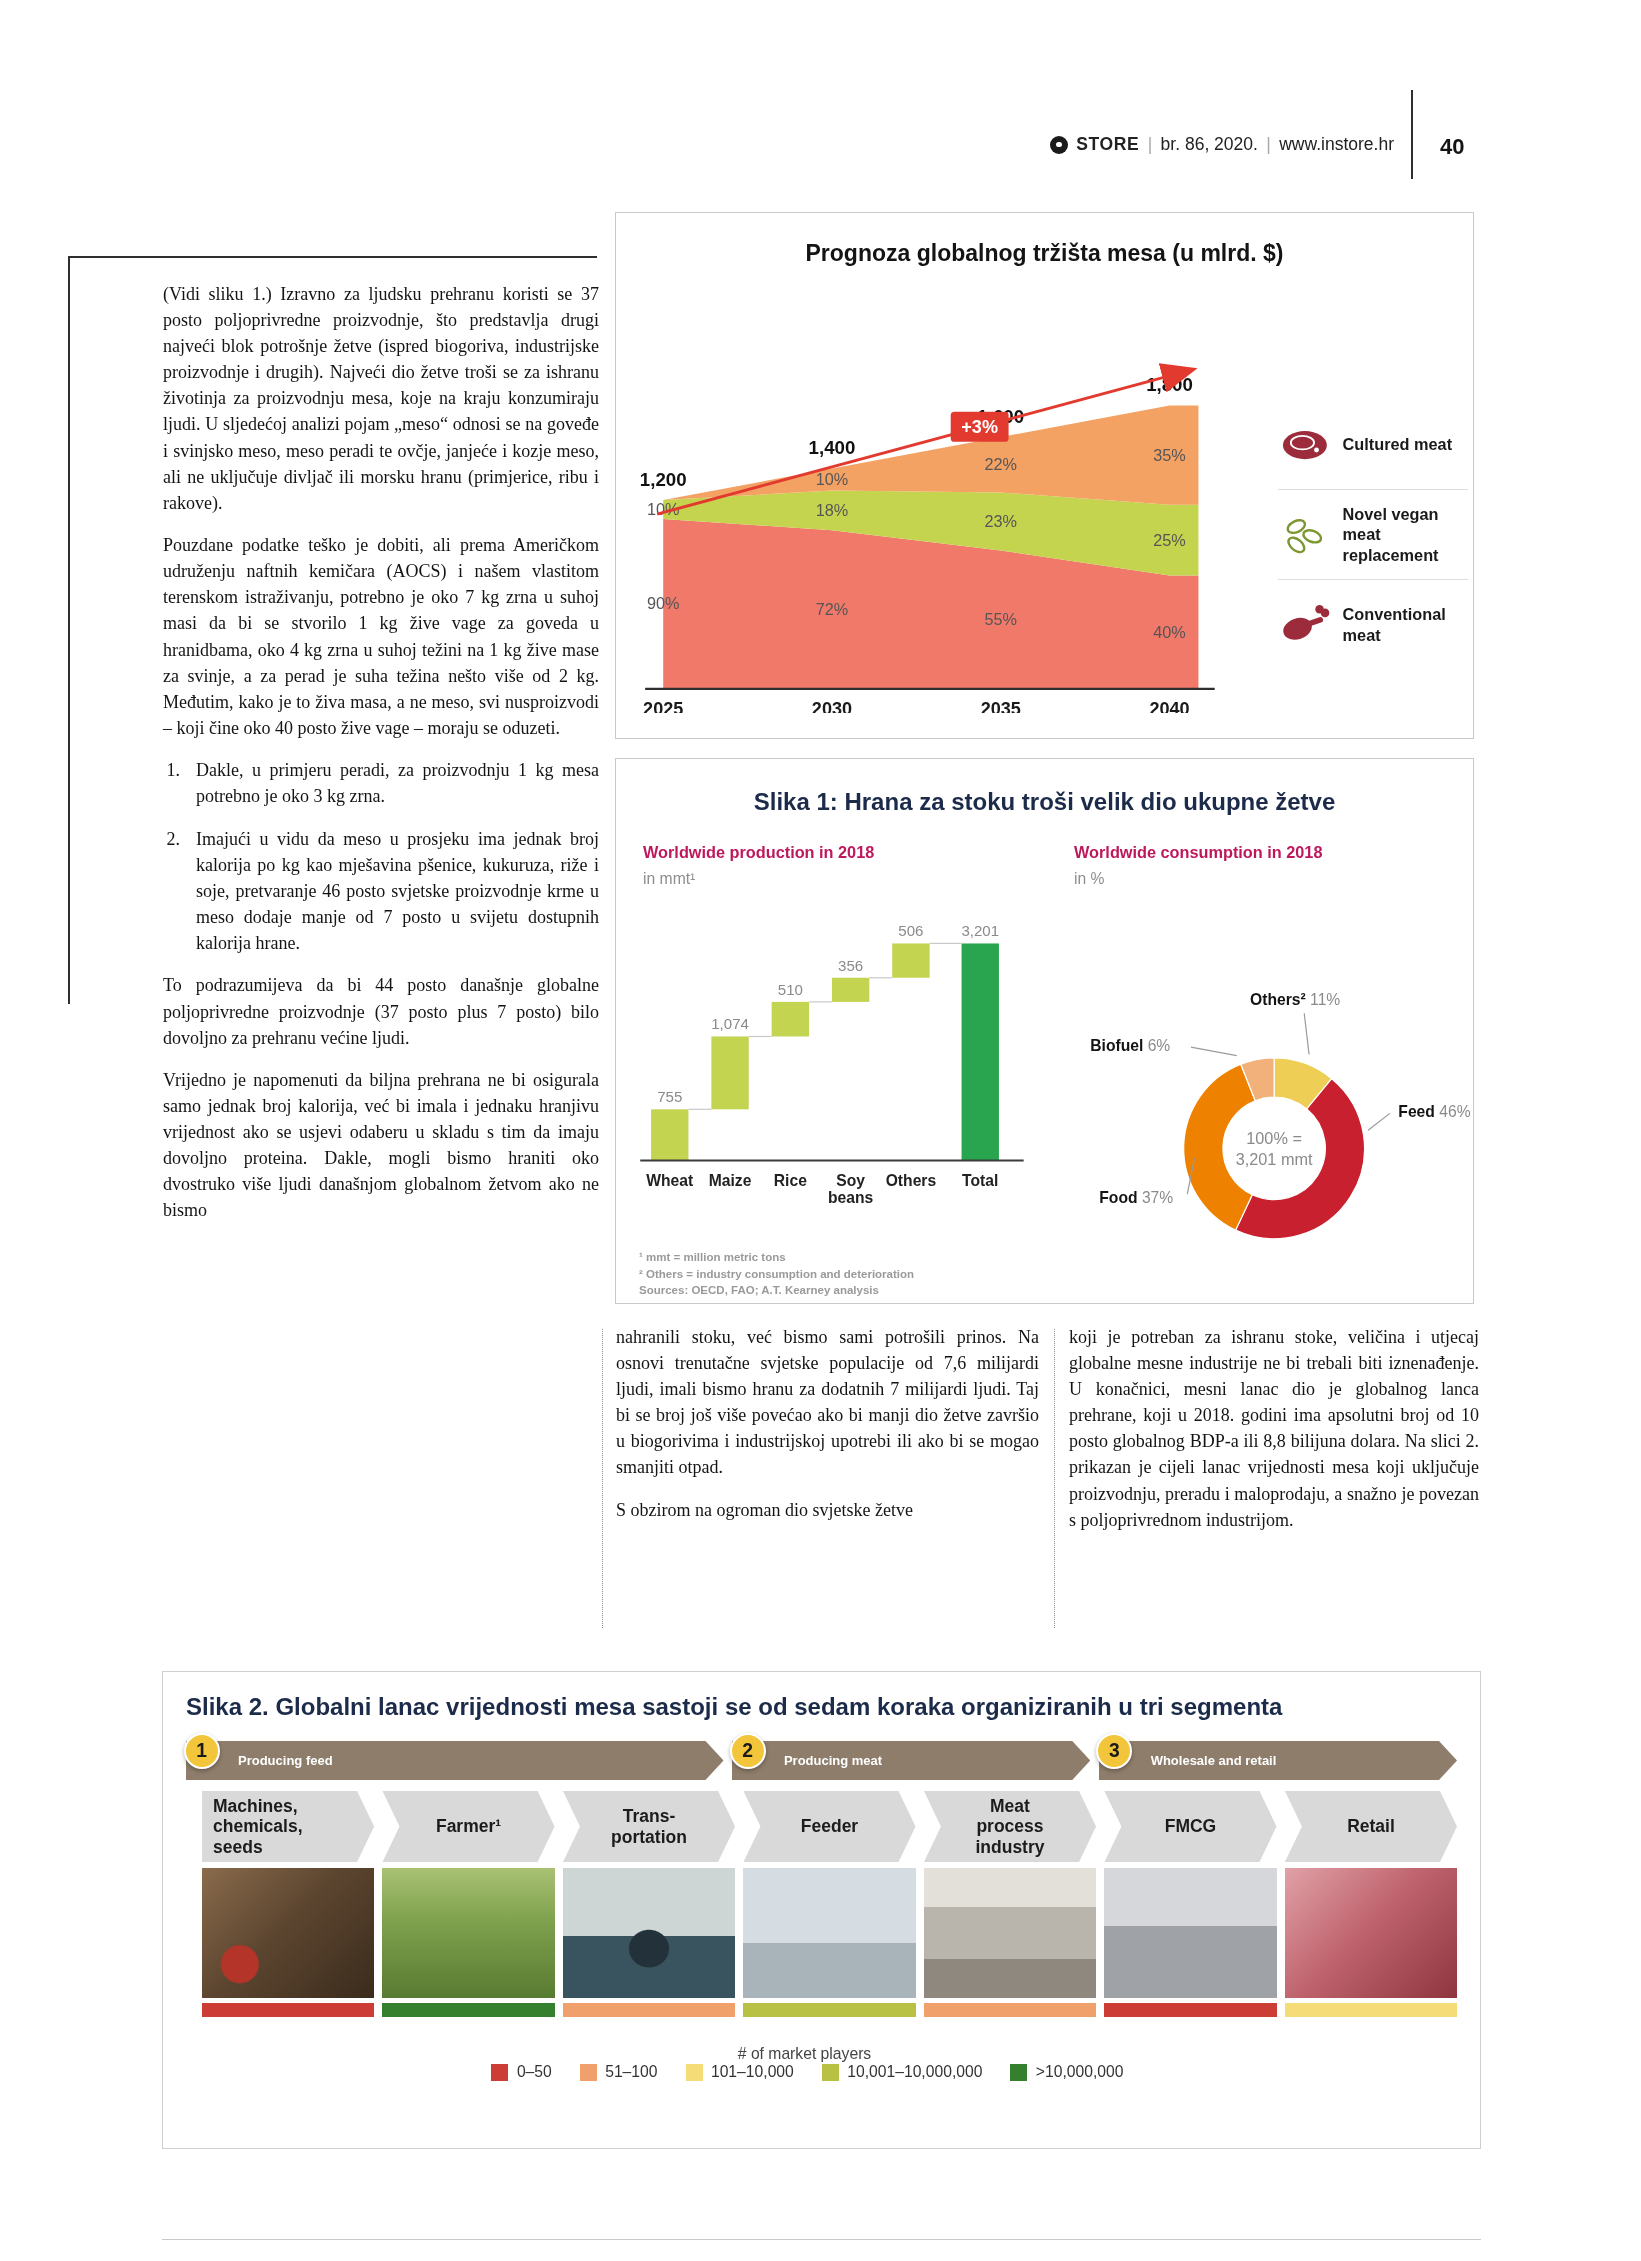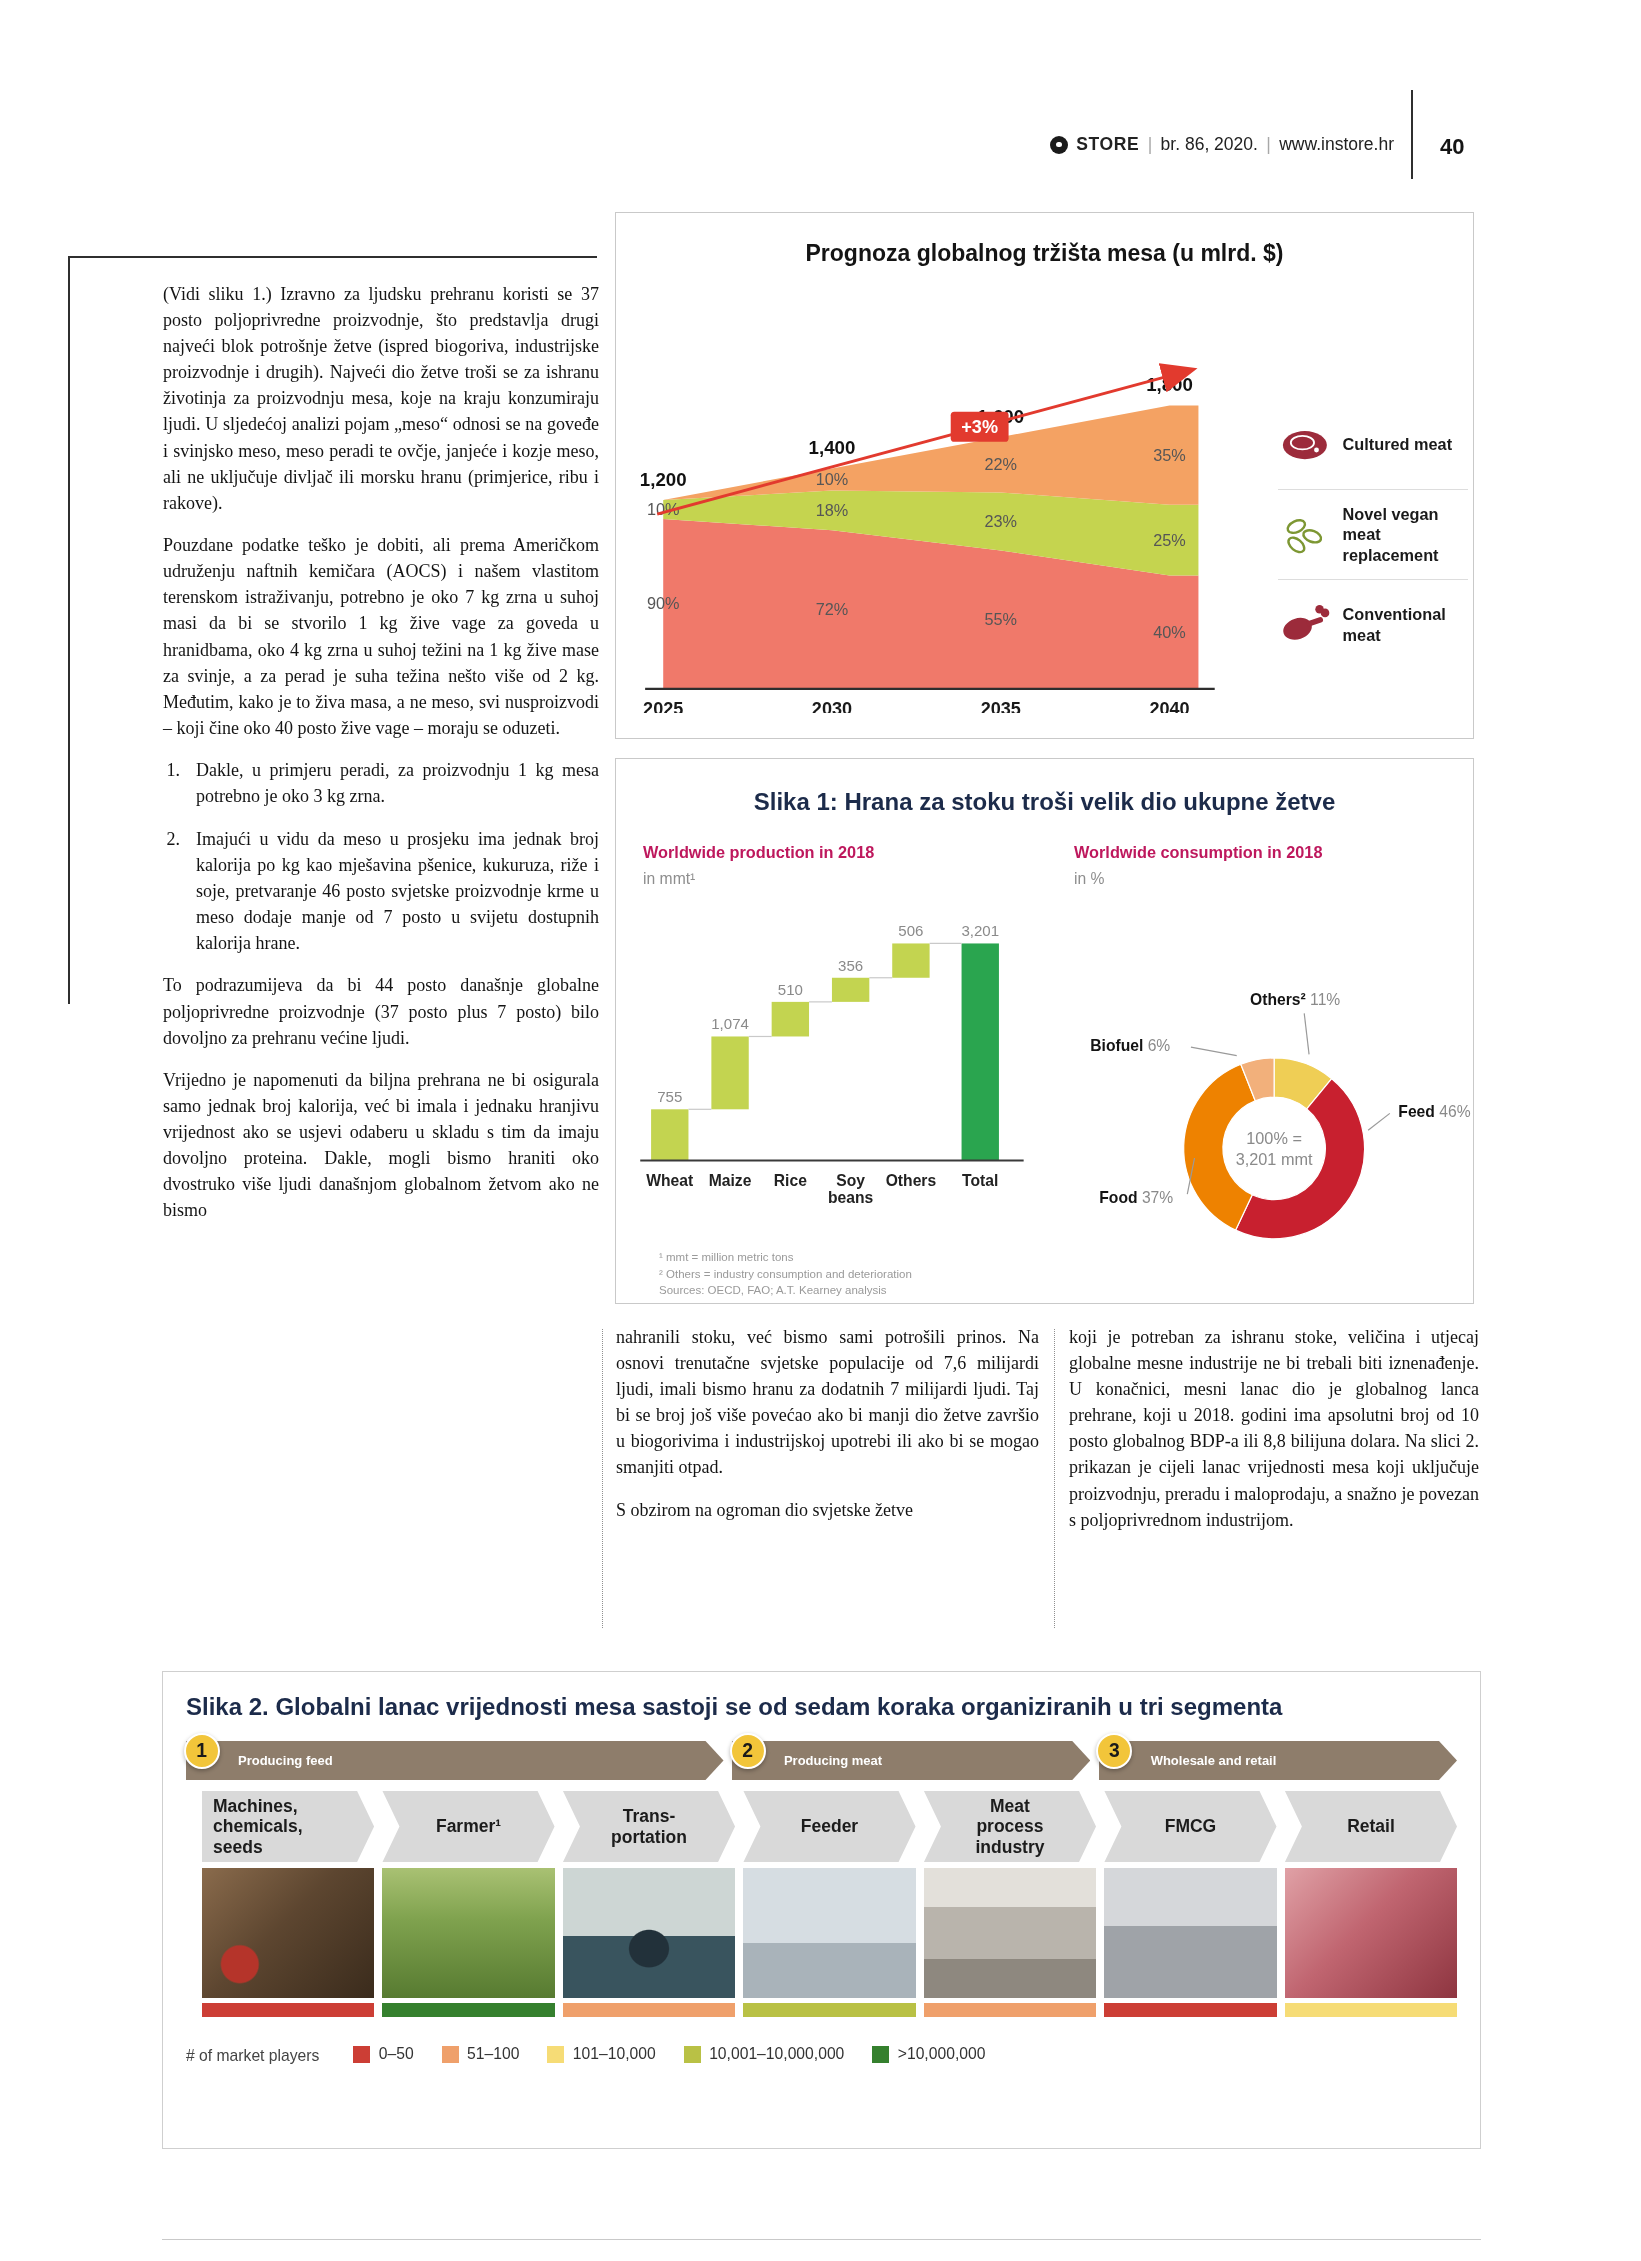--- a/index.html
+++ b/index.html
@@ -44,21 +44,21 @@
   .box2-title{margin:0;font-weight:700;font-size:24px;color:#1c2b4a;text-align:center;padding-top:29px;}
   #forecast-svg{position:absolute;left:4.8px;top:60px;width:651px;height:440px;}
   #waterfall-svg{position:absolute;left:17px;top:130px;width:422px;height:338px;}
   #donut-svg{position:absolute;left:417px;top:118px;width:440px;height:386px;}
 
   .sub{position:absolute;}
   .sub-left{left:27px;top:84px;}
   .sub-right{left:458px;top:84px;}
   .sub-t{font-weight:700;font-size:16.3px;color:#be185d;}
   .sub-u{font-size:15.7px;color:#8e8e8e;margin-top:8px;}
-  .footnotes{position:absolute;left:43px;top:490px;font-size:11.5px;color:#9a9a9a;line-height:1.45;}
+  .footnotes{position:absolute;left:23px;top:490px;font-size:11.5px;color:#9a9a9a;line-height:1.45;font-weight:bold;}
 
   
   .legend1{position:absolute;left:662px;top:186px;width:190px;}
   .legend1 .item{display:flex;align-items:center;gap:9.6px;min-height:90px;box-sizing:border-box;padding:6px 0;}
   .legend1 .item + .item{border-top:1.2px solid #ddd;}
   .leg-ic{width:55px;height:43px;flex:0 0 55px;}
   .legend1 .lbl{font-weight:700;font-size:16.3px;color:#1a1a1a;line-height:1.25;}
 
   
   .c1-year{font-weight:700;font-size:30px;fill:#1a1a1a;text-anchor:middle;font-family:"Liberation Sans",sans-serif;}
@@ -97,21 +97,21 @@
   .strip{height:14.5px;margin-top:4.8px;}
   .photo-machines{background:radial-gradient(circle at 22% 74%, #b5342a 0 11%, rgba(0,0,0,0) 12%),
                   linear-gradient(135deg,#8a6b4c 0%,#5d4630 45%,#3a2b1c 100%);}
   .photo-farmer{background:linear-gradient(180deg,#a9c173 0%,#7fa24e 40%,#577b31 100%);}
   .photo-transportation{background:radial-gradient(ellipse at 50% 62%, #22313a 0 16%, rgba(0,0,0,0) 17%),
                         linear-gradient(180deg,#cdd6d4 0 52%,#39545e 52% 100%);}
   .photo-feeder{background:linear-gradient(180deg,#d6dde2 0 58%,#a9b3ba 58% 100%);}
   .photo-meat-process{background:linear-gradient(180deg,#e3e0da 0 30%,#b9b4ac 30% 70%,#8e887f 70% 100%);}
   .photo-fmcg{background:linear-gradient(180deg,#d5d7da 0 45%,#9fa3a8 45% 100%);}
   .photo-retail{background:linear-gradient(135deg,#e0a1a6 0%,#c06570 45%,#8e3540 100%);}
-  .fig2-legend{margin-top:28px;display:flex;align-items:center;font-size:15.7px;color:#333;}
+  .fig2-legend{margin-top:28px;display:flex;align-items:center;font-size:15.7px;color:#333;flex-direction:column;}
   .leg-title{margin-right:34px;color:#444;}
   .leg-item{display:inline-flex;align-items:center;gap:8.4px;margin-right:28px;}
   .leg-swatch{width:17px;height:17px;display:inline-block;}
 </style>
 </head>
 <body>
 
 <div class="page">
 
   <div class="rule-h"></div>

